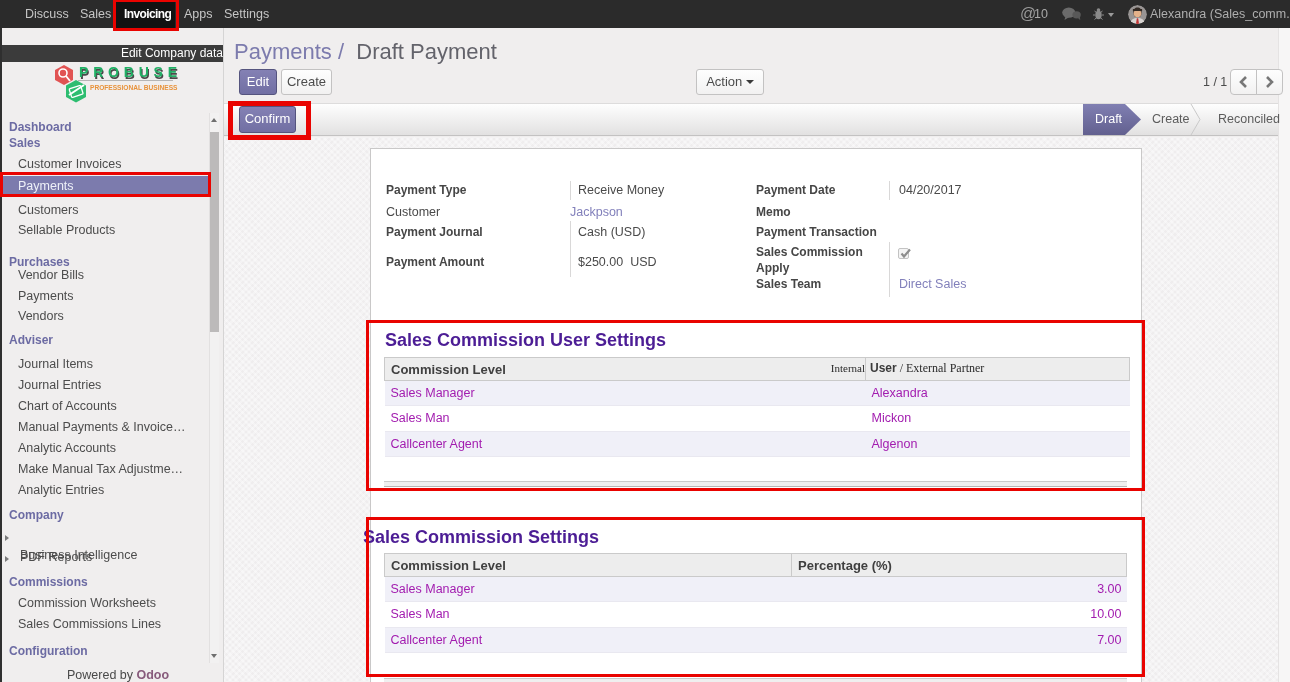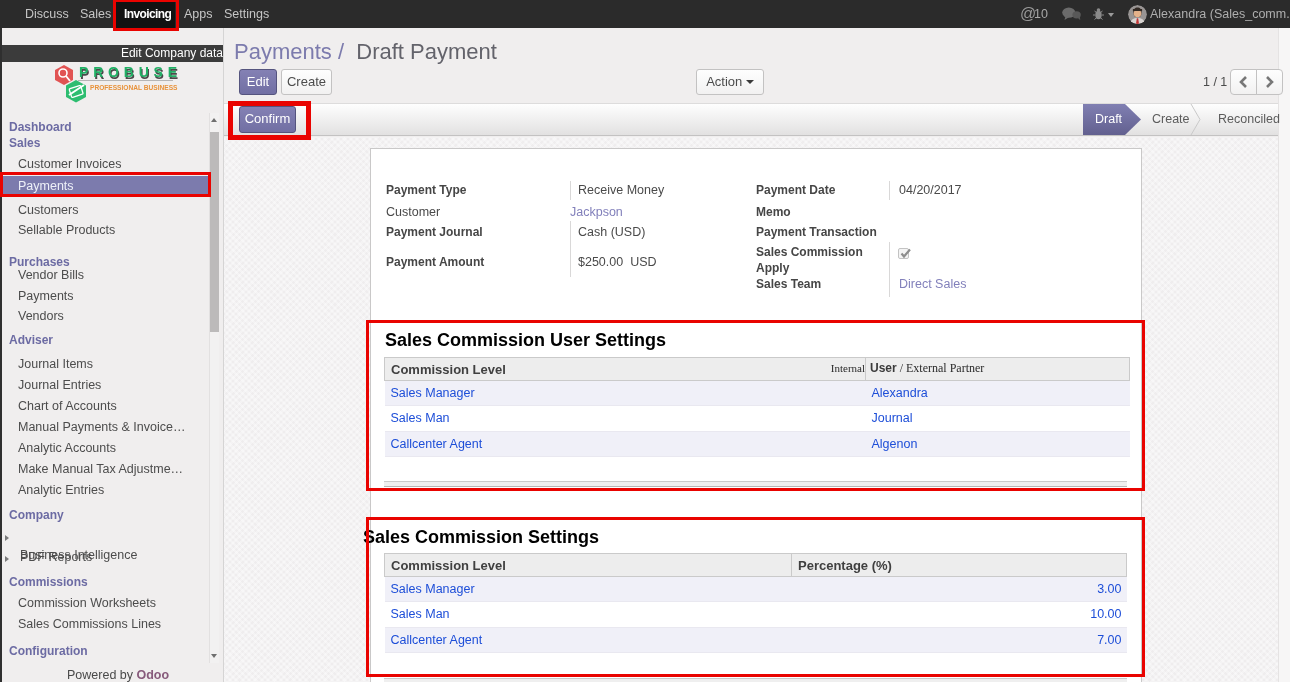--- a/index.html
+++ b/index.html
@@ -33,25 +33,25 @@
 #draft{left:1083px;top:104px;width:58px;height:31px;background:linear-gradient(#807fb2,#62608f);clip-path:polygon(0 0,42px 0,58px 50%,42px 100%,0 100%);color:#fff;line-height:31px;text-align:left;padding-left:12px;font-size:12.5px}
 .step{top:104px;height:31px;line-height:31px;font-size:12.5px;color:#5c5c5c}
 .chev{top:104px;width:10px;height:31px}
 
 #sheet{left:370px;top:148px;width:772px;height:547px;background:#fff;border:1px solid #c9c8c8}
 .lbl{font-weight:bold;color:#464646;white-space:nowrap;font-size:12px}
 .val{color:#4a4a4a;white-space:nowrap}
 .lnk{color:#8280bb;white-space:nowrap}
 .vsep{width:1px;background:#d9d8d8}
 
-.sect{font-size:18px;font-weight:bold;color:#000000;white-space:nowrap}
+.sect{font-size:18px;font-weight:bold;color:#4c1d95;white-space:nowrap}
 table{border-collapse:collapse;table-layout:fixed}
 .otable{font-size:13px}
 .otable th{background:#ededed;border:1px solid #cacaca;font-weight:bold;color:#404040;text-align:left;padding:0 0 0 6px;height:23px;font-size:13px}
-.otable td{height:25.3px;padding:0 0 0 6px;border-bottom:1px solid #e9e8f0;color:#1d4ed8;font-size:12.5px}
+.otable td{height:25.3px;padding:0 0 0 6px;border-bottom:1px solid #e9e8f0;color:#a21caf;font-size:12.5px}
 .otable tr.odd td{background:#f0f0f8}
 .otable td.num{text-align:right;padding:0 5px 0 0}
 
 .red{position:absolute;border:3px solid #e90300}
 
 #cb{left:898px;top:248px;width:11px;height:11px;border:1px solid #c3c3c3;border-radius:2px;background:#f4f4f4}
 </style></head>
 <body>
 
 <div class="a" id="nav"></div>
@@ -210,21 +210,21 @@
       <tr>
         <th style="width:481px">Commission Level</th>
         <th style="width:264px"></th>
       </tr>
 <tr class="odd">
         <td>Sales Manager</td>
         <td>Alexandra</td>
       </tr>
 <tr>
         <td>Sales Man</td>
-        <td>Journal</td>
+        <td>Mickon</td>
       </tr>
 <tr class="odd">
         <td>Callcenter Agent</td>
         <td>Algenon</td>
       </tr>
 </tbody>
   </table>
 <div class="a" style="left:745px;top:362px;width:120px;text-align:right;font-family:'Liberation Serif',serif;font-size:11px;color:#2a2a2a;white-space:nowrap">Internal</div>
 <div class="a" style="left:870px;top:361px;font-family:'Liberation Serif',serif;font-size:12px;color:#2a2a2a;white-space:nowrap"><b style="font-family:'Liberation Sans',sans-serif;font-size:12px;color:#3a3a3a">User</b> / External Partner</div>
 <div class="a" style="left:384px;top:481px;width:743px;height:6px;background:#efefef;border-top:1px solid #cacaca;border-bottom:1px solid #b5b5b5"></div>

